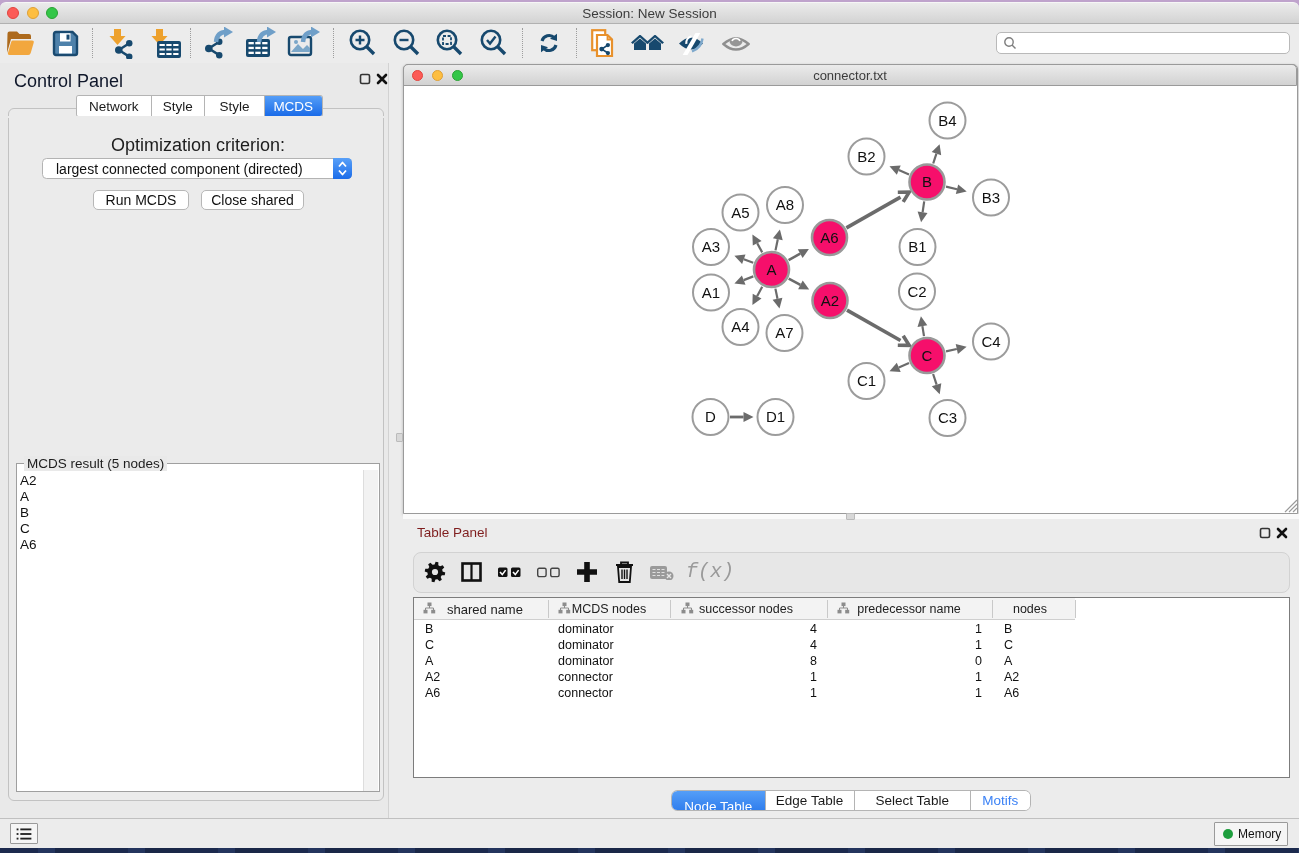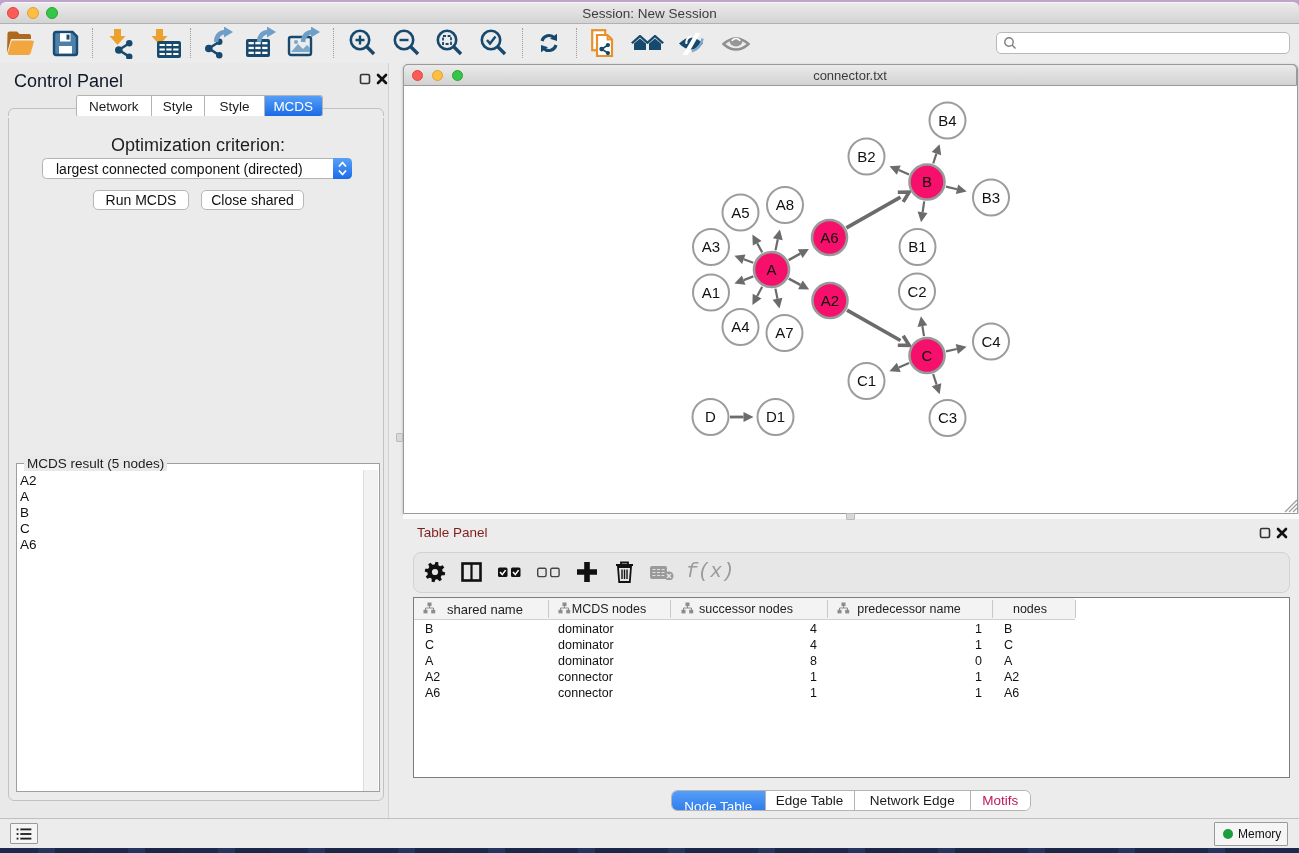--- a/index.html
+++ b/index.html
@@ -397,22 +397,22 @@
 <div class="abs" style="left:882px;top:670px;width:100px;text-align:right;font-size:12.5px;color:#111">1</div>
 <div class="abs" style="left:1004px;top:670px;font-size:12.5px;color:#111">A2</div>
 <div class="abs" style="left:425px;top:686px;font-size:12.5px;color:#111">A6</div>
 <div class="abs" style="left:558px;top:686px;font-size:12.5px;color:#111">connector</div>
 <div class="abs" style="left:717px;top:686px;width:100px;text-align:right;font-size:12.5px;color:#111">1</div>
 <div class="abs" style="left:882px;top:686px;width:100px;text-align:right;font-size:12.5px;color:#111">1</div>
 <div class="abs" style="left:1004px;top:686px;font-size:12.5px;color:#111">A6</div>
 <div style="position:absolute;left:672px;top:791px;height:19px;display:flex;border-radius:5.5px;box-shadow:0 0 0 1px #b4b4b4;overflow:hidden;background:#fff">
     <div style="width:92.5px;height:31px;background:linear-gradient(#559ef7,#1a6be8);color:#fff;box-sizing:border-box;display:flex;align-items:center;justify-content:center;font-size:13.5px">Node Table</div>
     <div style="width:89px;height:19px;background:#fff;color:#1a1a1a;border-left:1px solid #b4b4b4;box-sizing:border-box;display:flex;align-items:center;justify-content:center;font-size:13.5px">Edge Table</div>
-    <div style="width:116.5px;height:19px;background:#fff;color:#1a1a1a;border-left:1px solid #b4b4b4;box-sizing:border-box;display:flex;align-items:center;justify-content:center;font-size:13.5px">Network Edge</div>
-    <div style="width:59.5px;height:19px;background:#fff;color:#be185d;border-left:1px solid #b4b4b4;box-sizing:border-box;display:flex;align-items:center;justify-content:center;font-size:13.5px">Motifs</div>
+    <div style="width:116.5px;height:19px;background:#fff;color:#1a1a1a;border-left:1px solid #b4b4b4;box-sizing:border-box;display:flex;align-items:center;justify-content:center;font-size:13.5px">Select Table</div>
+    <div style="width:59.5px;height:19px;background:#fff;color:#3b82f6;border-left:1px solid #b4b4b4;box-sizing:border-box;display:flex;align-items:center;justify-content:center;font-size:13.5px">Motifs</div>
   </div>
 
 <div class="abs" style="left:0;top:818px;width:1299px;height:30px;background:#ececec;border-top:1px solid #c0c0c0"></div>
 <div class="abs" style="left:10px;top:823px;width:28px;height:21px;background:#f5f5f5;border:1px solid #9a9a9a;border-radius:1px"></div>
 <svg class="abs" style="left:16px;top:828px" width="16" height="12" viewBox="0 0 16 13">
     <g fill="#222">
       <rect x="0" y="0.5" width="2" height="2"></rect>
       <rect x="4" y="0.5" width="12" height="2"></rect>
       <rect x="0" y="5.5" width="2" height="2"></rect>
       <rect x="4" y="5.5" width="12" height="2"></rect>

